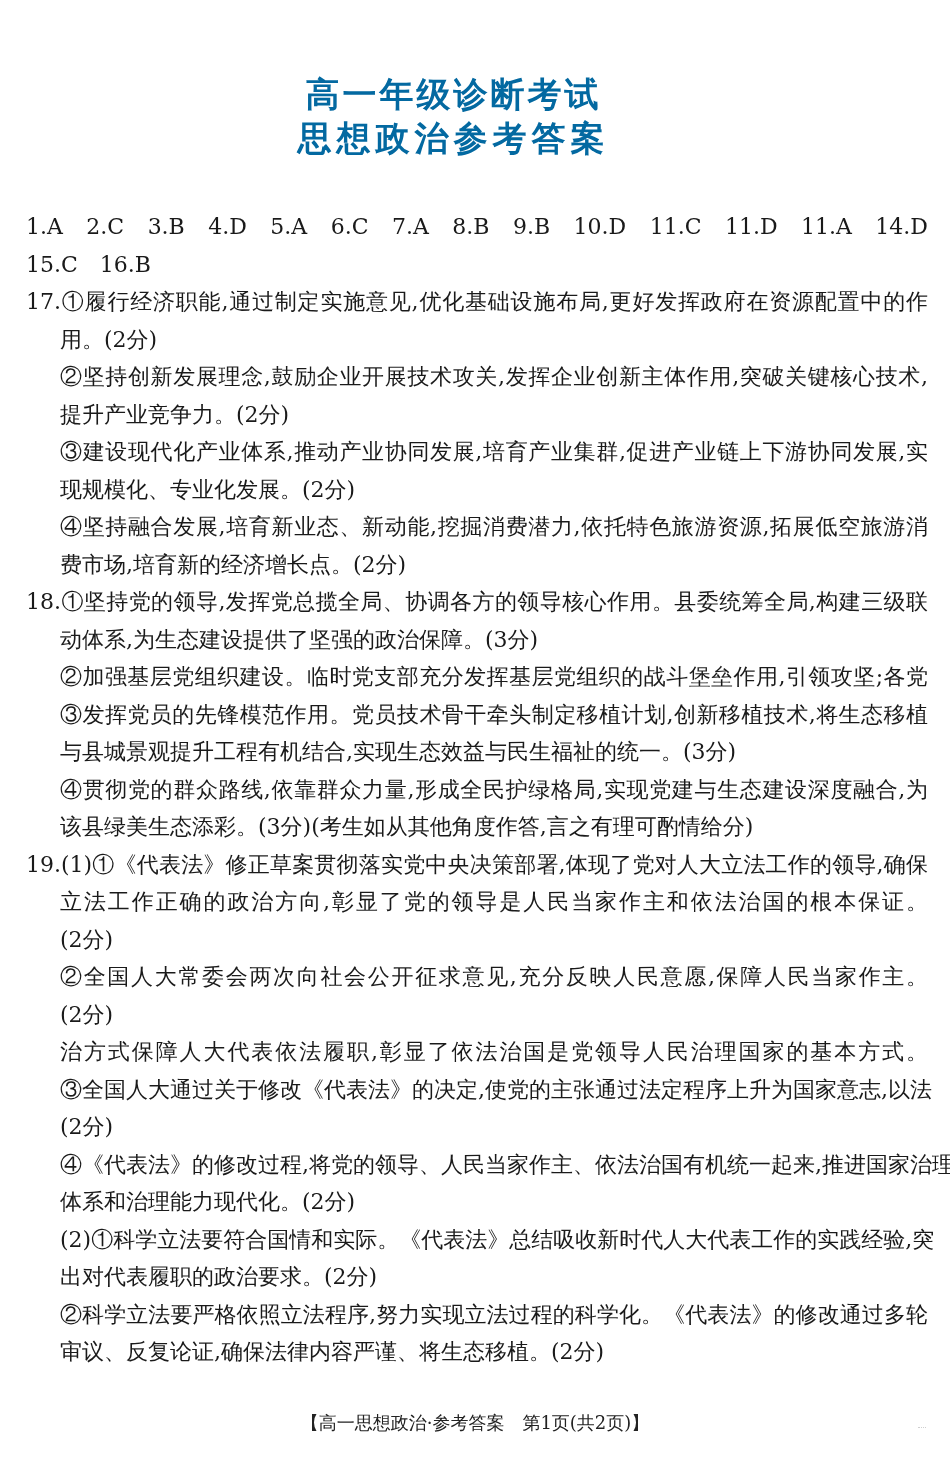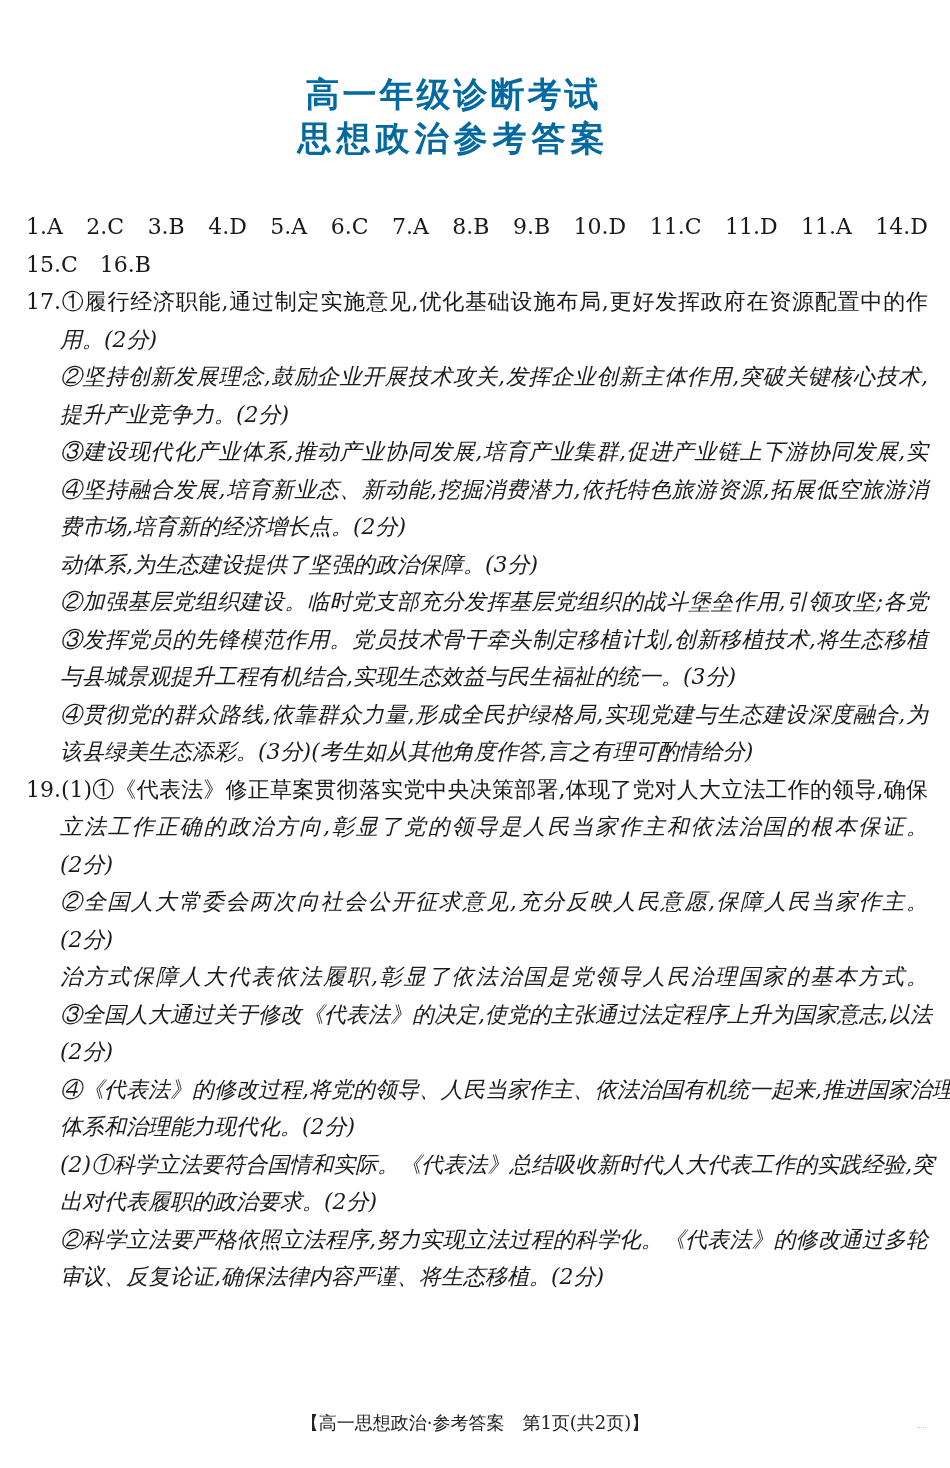--- a/index.html
+++ b/index.html
@@ -50,21 +50,20 @@
       white-space: nowrap;
       overflow: visible;
       text-align: justify;
       text-align-last: justify;
     }
     .line.last {
       text-align-last: left;
     }
     .line.indent {
       padding-left: 34px;
-      font-style: italic;
     }
     .mc-row {
       display: flex;
       height: 37.5px;
       white-space: nowrap;
     }
     .mc-item {
       margin-right: 0;
     }
     .mc-row.full {
@@ -122,25 +121,27 @@
     <span class="mc-item">15.C</span>
     <span class="mc-item">16.B</span>
   </div>
 
   <div>
     <div class="line">17.①履行经济职能,通过制定实施意见,优化基础设施布局,更好发挥政府在资源配置中的作</div>
     <div class="line indent last">用。(2分)</div>
     <div class="line indent">②坚持创新发展理念,鼓励企业开展技术攻关,发挥企业创新主体作用,突破关键核心技术,</div>
     <div class="line indent last">提升产业竞争力。(2分)</div>
     <div class="line indent">③建设现代化产业体系,推动产业协同发展,培育产业集群,促进产业链上下游协同发展,实</div>
+    <div class="line indent last">现规模化、专业化发展。(2分)</div>
     <div class="line indent">④坚持融合发展,培育新业态、新动能,挖掘消费潜力,依托特色旅游资源,拓展低空旅游消</div>
     <div class="line indent last">费市场,培育新的经济增长点。(2分)</div>
   </div>
 
   <div>
+    <div class="line">18.①坚持党的领导,发挥党总揽全局、协调各方的领导核心作用。县委统筹全局,构建三级联</div>
     <div class="line indent last">动体系,为生态建设提供了坚强的政治保障。(3分)</div>
     <div class="line indent">②加强基层党组织建设。临时党支部充分发挥基层党组织的战斗堡垒作用,引领攻坚;各党</div>
     <div class="line indent">③发挥党员的先锋模范作用。党员技术骨干牵头制定移植计划,创新移植技术,将生态移植</div>
     <div class="line indent last">与县城景观提升工程有机结合,实现生态效益与民生福祉的统一。(3分)</div>
     <div class="line indent">④贯彻党的群众路线,依靠群众力量,形成全民护绿格局,实现党建与生态建设深度融合,为</div>
     <div class="line indent last">该县绿美生态添彩。(3分)(考生如从其他角度作答,言之有理可酌情给分)</div>
   </div>
 
   <div>
     <div class="line">19.(1)①《代表法》修正草案贯彻落实党中央决策部署,体现了党对人大立法工作的领导,确保</div>

